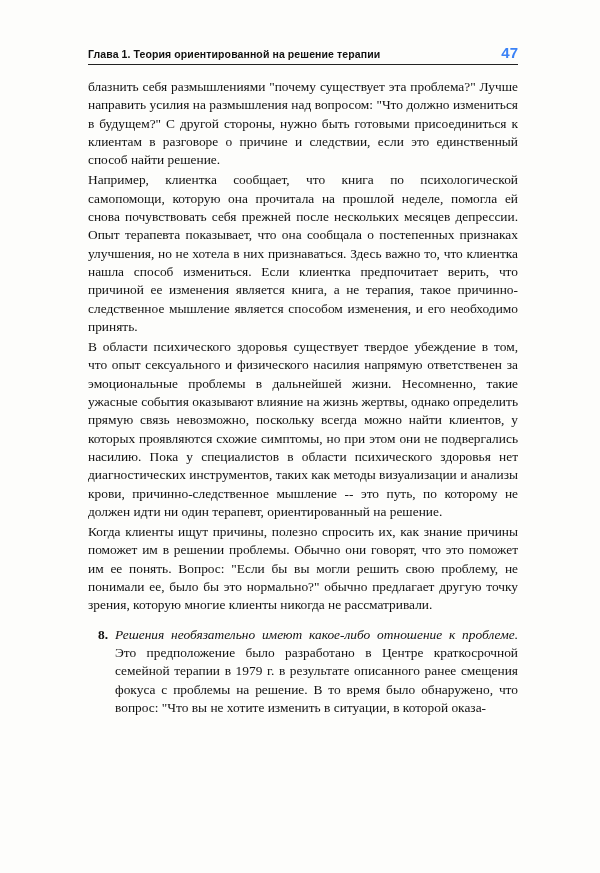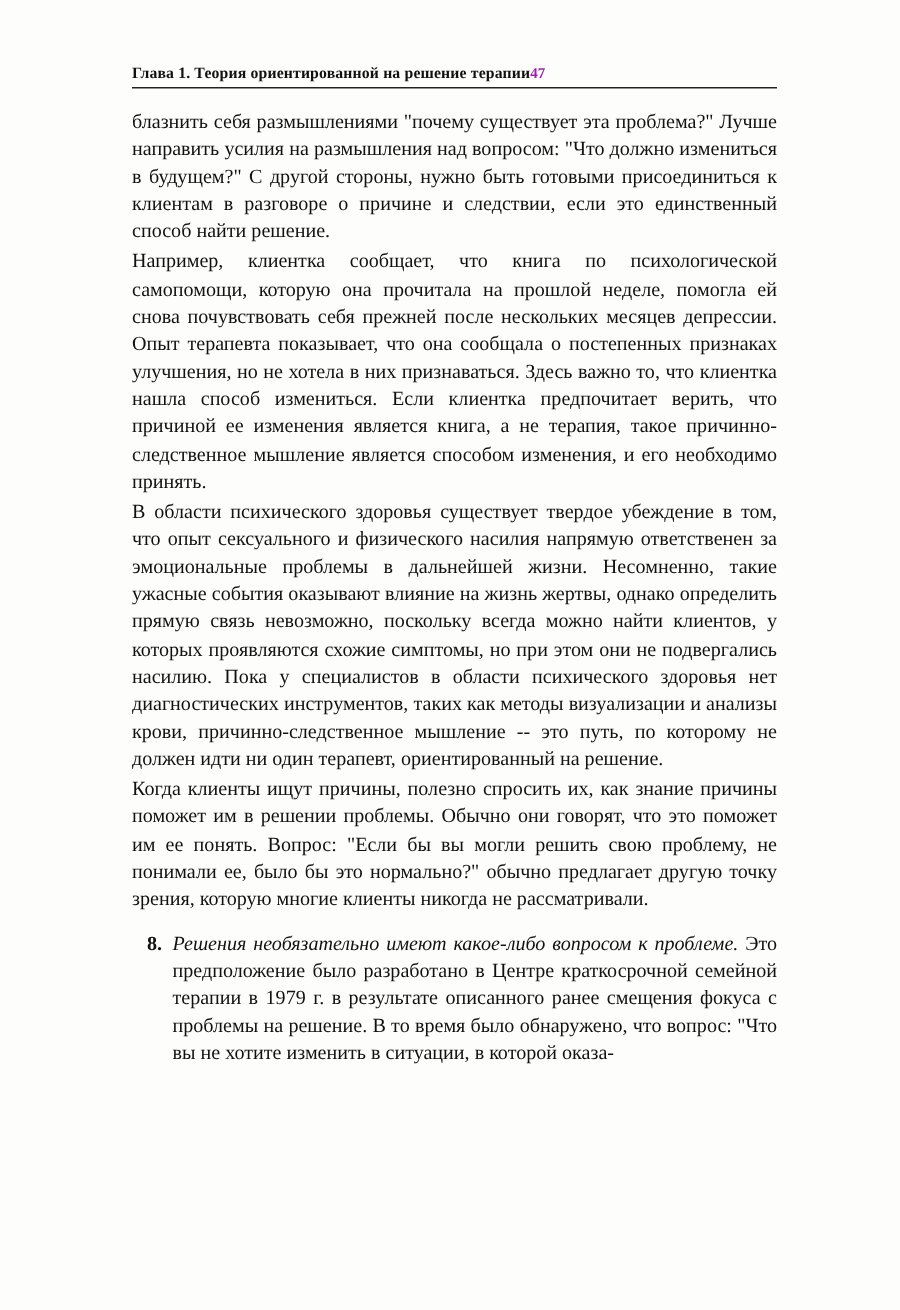--- a/index.html
+++ b/index.html
@@ -22,32 +22,33 @@
   }
   .page-inner {
     position: absolute;
     left: 88px;
     top: 44px;
     width: 430px;
   }
   .header {
     display: flex;
     align-items: baseline;
-    font-family: Liberation Serif, serif;
+    justify-content: space-between;
+    font-family: Liberation Sans, sans-serif;
   }
   .header-title {
     font-size: 10.5px;
     font-weight: bold;
     letter-spacing: 0.1px;
     color: #111;
   }
   .header-pageno {
-    font-size: 10px;
+    font-size: 15px;
     font-weight: bold;
-    color: #a21caf;
+    color: #3b82f6;
   }
   .header-rule {
     margin-top: 3px;
     border-top: 1.6px solid #222;
     width: 100%;
   }
   .body-text {
     margin-top: 13px;
     font-size: 13.4px;
     line-height: 1.365;
@@ -98,18 +99,18 @@
     <div class="header-rule"></div>
 
     <div class="body-text">
       <p>блазнить себя размышлениями "почему существует эта проблема?" Лучше направить усилия на размышления над вопросом: "Что должно измениться в будущем?" С другой стороны, нужно быть готовыми присоединиться к клиентам в разговоре о причине и следствии, если это единственный способ найти решение.</p>
       <p>Например, клиентка сообщает, что книга по психологической самопомощи, которую она прочитала на прошлой неделе, помогла ей снова почувствовать себя прежней после нескольких месяцев депрессии. Опыт терапевта показывает, что она сообщала о постепенных признаках улучшения, но не хотела в них признаваться. Здесь важно то, что клиентка нашла способ измениться. Если клиентка предпочитает верить, что причиной ее изменения является книга, а не терапия, такое причинно-следственное мышление является способом изменения, и его необходимо принять.</p>
       <p>В области психического здоровья существует твердое убеждение в том, что опыт сексуального и физического насилия напрямую ответственен за эмоциональные проблемы в дальнейшей жизни. Несомненно, такие ужасные события оказывают влияние на жизнь жертвы, однако определить прямую связь невозможно, поскольку всегда можно найти клиентов, у которых проявляются схожие симптомы, но при этом они не подвергались насилию. Пока у специалистов в области психического здоровья нет диагностических инструментов, таких как методы визуализации и анализы крови, причинно-следственное мышление -- это путь, по которому не должен идти ни один терапевт, ориентированный на решение.</p>
       <p>Когда клиенты ищут причины, полезно спросить их, как знание причины поможет им в решении проблемы. Обычно они говорят, что это поможет им ее понять. Вопрос: "Если бы вы могли решить свою проблему, не понимали ее, было бы это нормально?" обычно предлагает другую точку зрения, которую многие клиенты никогда не рассматривали.</p>
 
       <div class="list-item">
         <div class="list-num">8.</div>
-        <div class="list-body"><span class="lead">Решения необязательно имеют какое-либо вопросом к проблеме.</span><span> Это предположение было разработано в Центре краткосрочной семейной терапии в 1979 г. в результате описанного ранее смещения фокуса с проблемы на решение. В то время было обнаружено, что вопрос: "Что вы не хотите изменить в ситуации, в которой оказа-</span></div>
+        <div class="list-body"><span class="lead">Решения необязательно имеют какое-либо отношение к проблеме.</span><span> Это предположение было разработано в Центре краткосрочной семейной терапии в 1979 г. в результате описанного ранее смещения фокуса с проблемы на решение. В то время было обнаружено, что вопрос: "Что вы не хотите изменить в ситуации, в которой оказа-</span></div>
       </div>
     </div>
 
   </div>
 </div>
 
 </body></html>

